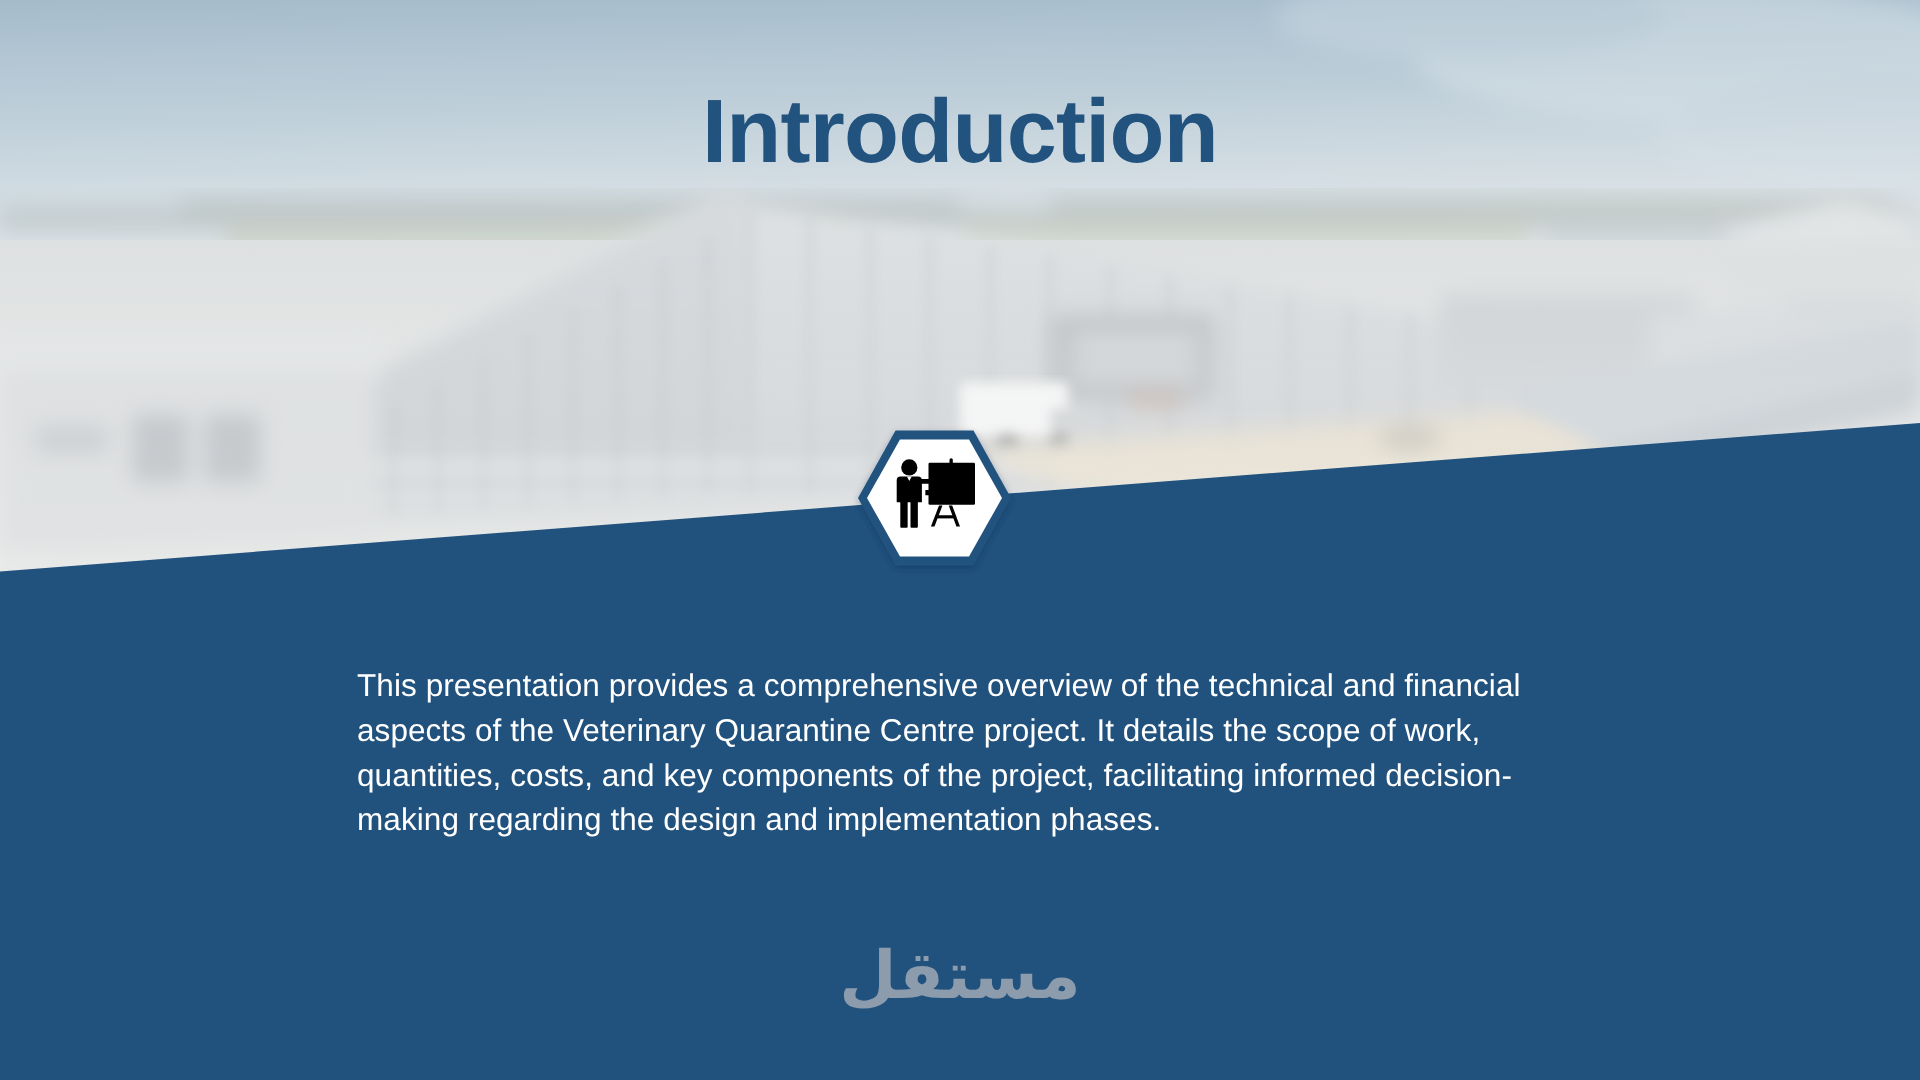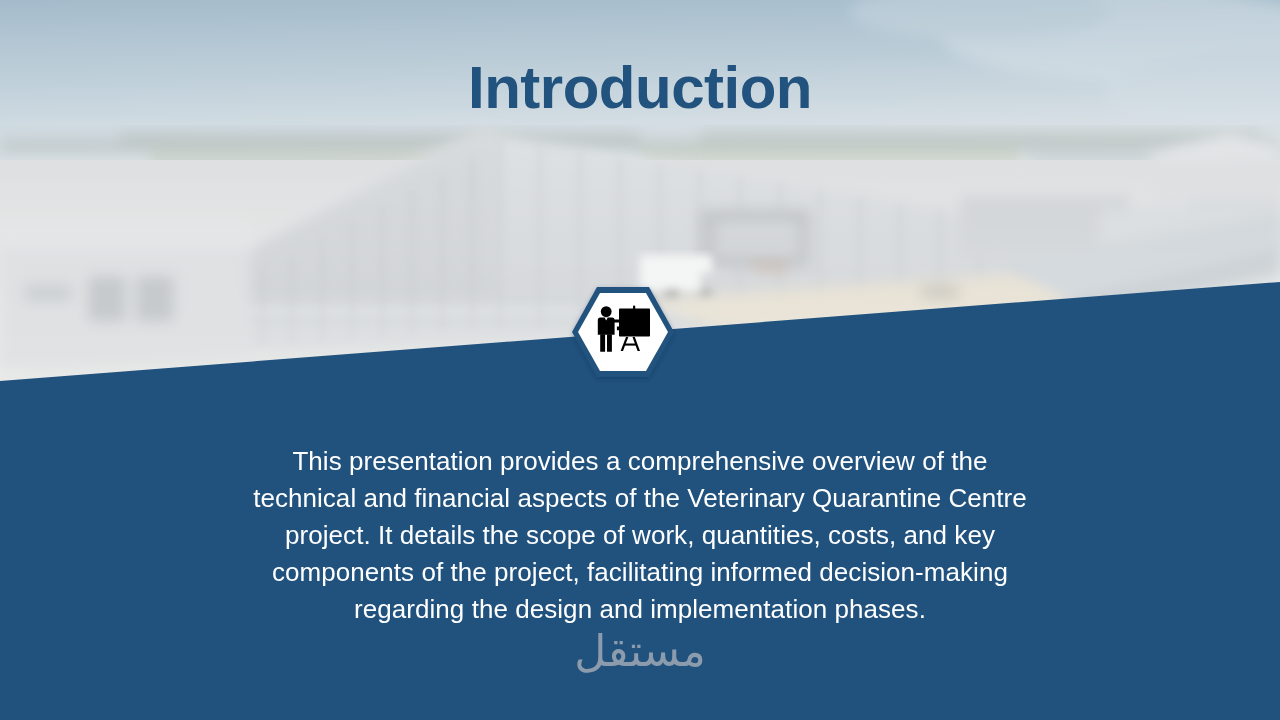--- a/index.html
+++ b/index.html
@@ -63,43 +63,42 @@
     left:571px; top:286px;
     width:104px; height:92px;
   }
   .hex-badge svg { display:block; overflow:visible; }
 
   
   .body-copy {
     position:absolute;
     left:238px; top:443px;
     width:804px;
-    text-align:center;
     color:#ffffff;
-    font-size:26px;
+    font-size:21px;
     line-height:1.42;
     letter-spacing:0.05px;
   }
 
   
   .watermark {
     position:absolute;
     left:0; top:628px;
     width:1280px;
     text-align:center;
     pointer-events:none;
     user-select:none;
   }
   .wm-ar {
     display:block;
     font-size:44px;
     line-height:1.05;
     color:#8c9cad;
     font-family:"DejaVu Sans", sans-serif;
-    font-weight:normal;
+    font-weight:bold;
     direction:rtl;
   }
   .wm-latin {
     display:block;
     margin-top:-2px;
     font-size:27px;
     line-height:1.1;
     letter-spacing:0.5px;
     color:#8c9cad;
     font-weight:bold;

